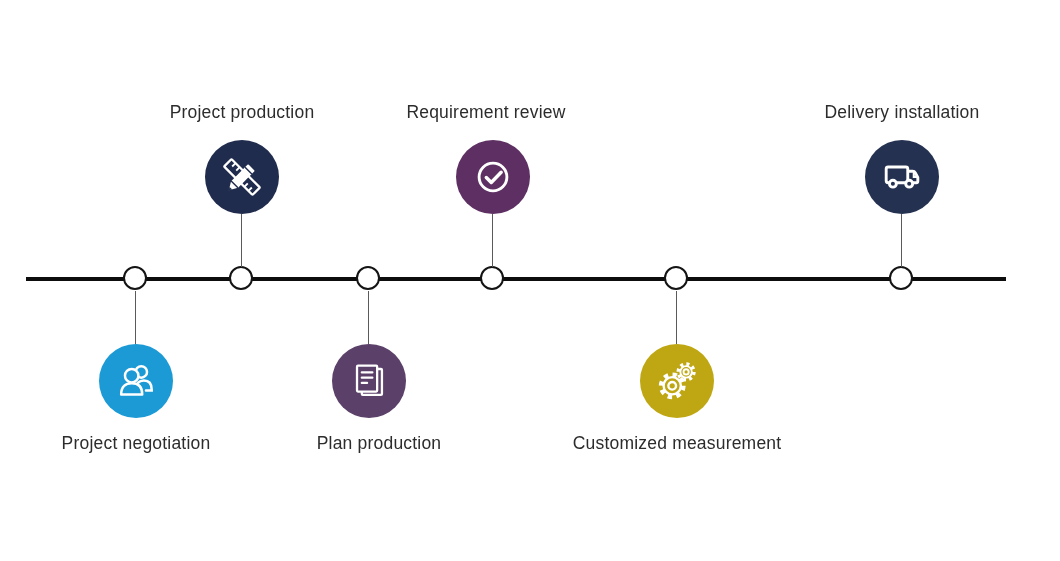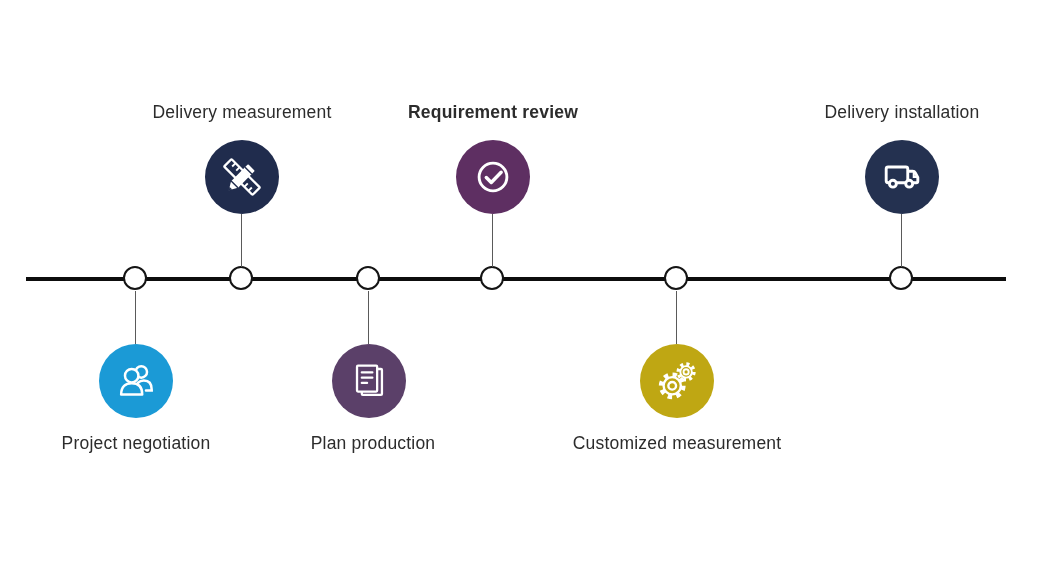--- a/index.html
+++ b/index.html
@@ -13,22 +13,22 @@
          display:flex;align-items:center;justify-content:center;}
   .badge svg{width:46px;height:46px;display:block;}
   .label{position:absolute;width:320px;text-align:center;font-size:17.5px;
          color:#2c2c2c;letter-spacing:.2px;line-height:20px;}
   .lbl-top{top:102px;} .lbl-bot{top:433px;}
   .badge-top{top:140px;} .badge-bot{top:344px;}
   .conn-top{top:214px;height:53px;} .conn-bot{top:291px;height:53px;}
   
   .n1 .badge{left:99px;}  .n1 .dot{left:123px;} .n1 .connector{left:135px;} .n1 .label{left:-24px;}
   .n2 .badge{left:205px;} .n2 .dot{left:229px;} .n2 .connector{left:241px;} .n2 .label{left:82px;}
-  .n3 .badge{left:332px;} .n3 .dot{left:356px;} .n3 .connector{left:368px;} .n3 .label{left:213px;}
-  .n4 .badge{left:456px;} .n4 .dot{left:480px;} .n4 .connector{left:492px;} .n4 .label{left:333px;font-weight:bold;}
+  .n3 .badge{left:332px;} .n3 .dot{left:356px;} .n3 .connector{left:368px;} .n3 .label{left:219px;}
+  .n4 .badge{left:456px;} .n4 .dot{left:480px;} .n4 .connector{left:492px;} .n4 .label{left:326px;}
   .n5 .badge{left:640px;} .n5 .dot{left:664px;} .n5 .connector{left:676px;} .n5 .label{left:517px;}
   .n6 .badge{left:865px;} .n6 .dot{left:889px;} .n6 .connector{left:901px;} .n6 .label{left:742px;}
 </style>
 </head>
 <body>
 
 <div class="stage">
 
   <div class="tl-line" style="background-color: rgb(13, 13, 13);"></div>
 
@@ -57,21 +57,21 @@
           <path d="M27 29.5 v-5 M33 29.5 v-5 M39 29.5 v-5" stroke="#fff" stroke-width="2"></path>
         </g>
         <g transform="rotate(-45 24 24)">
           <rect x="13" y="19" width="25" height="10" rx="1" fill="#fff"></rect>
           <polygon points="13,19 4.5,24 13,29" fill="#fff"></polygon>
           <polygon points="7.5,21.9 4.5,24 7.5,26.1" fill="currentColor"></polygon>
           <path d="M13 19 v10 M33.5 19 v10" stroke="currentColor" stroke-width="1.5"></path>
         </g>
       </svg>
     </div>
-    <div class="label lbl-top">Delivery measurement</div>
+    <div class="label lbl-top">Project production</div>
   </div>
 
   <div class="n3">
     <div class="dot"></div>
     <div class="connector conn-bot"></div>
     <div class="badge badge-bot" style="background-color: rgb(91, 64, 105); color: rgb(91, 64, 105);">
       <svg viewBox="0 0 48 48" fill="none">
         <rect x="16.5" y="11.5" width="21" height="27" rx="1" stroke="#fff" stroke-width="2.4"></rect>
         <rect x="11.5" y="8" width="21" height="27" rx="1" fill="currentColor" stroke="#fff" stroke-width="2.4"></rect>
         <path d="M16.5 15 h11 M16.5 20.5 h11 M16.5 26 h5.5" stroke="#fff" stroke-width="2.4" stroke-linecap="round"></path>

